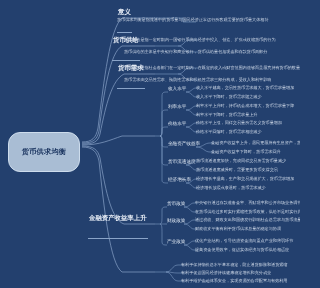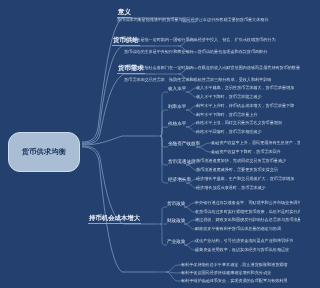--- a/index.html
+++ b/index.html
@@ -35,21 +35,21 @@
   }
 
   
   .topic{
     position:absolute;
     color:#e8eef7;
     font-size:6.4px;
     font-weight:bold;
     white-space:nowrap;
     line-height:8px;
-    padding:0 1px 1px 1px;
+    padding:0 1px 16px 1px;
   }
 
   
   .sub{
     position:absolute;
     color:#dfe7f2;
     font-size:4.6px;
     white-space:nowrap;
     line-height:6px;
   }
@@ -164,21 +164,21 @@
   <div class="leaf" style="left:211px;top:149px;">金融资产收益率下降时，货币需求回升</div>
 
   <div class="sub" style="left:168px;top:159px;">货币流通速度</div>
   <div class="leaf" style="left:196px;top:158px;">货币流通速度加快，完成同样交易所需货币量减少</div>
   <div class="leaf" style="left:196px;top:167px;">货币流通速度减慢时，需要更多货币支撑交易</div>
 
   <div class="sub" style="left:168px;top:177px;">经济增长率</div>
   <div class="leaf" style="left:196px;top:176px;">经济增长率提高，生产和交易规模扩大，货币需求增加</div>
   <div class="leaf" style="left:196px;top:185px;">经济增长放缓或衰退时，货币需求减少</div>
 
-  <div class="topic" style="left: 88px; top: 214px; border-bottom: 0.7px solid rgb(138, 164, 200);">持币机会成本增大</div>
+  <div class="topic" style="left: 88px; top: 214px; border-bottom: 0.7px solid rgb(138, 164, 200);">金融资产收益率上升</div>
 
   <div class="sub" style="left:167px;top:201px;">货币政策</div>
   <div class="leaf" style="left:195px;top:200px;">中央银行通过存款准备金率、再贴现率和公开市场业务调节货币供应量</div>
   <div class="leaf" style="left:195px;top:209px;">在货币供给过多时实行紧缩性货币政策，供给不足时实行扩张性货币政策</div>
 
   <div class="sub" style="left:167px;top:218px;">财政政策</div>
   <div class="leaf" style="left:195px;top:217px;">通过税收、财政支出和国债发行影响社会总需求与货币流量</div>
   <div class="leaf" style="left:195px;top:226px;">财政收支平衡有利于货币供求总量的稳定与协调</div>
 
   <div class="sub" style="left:167px;top:239px;">产业政策</div>

